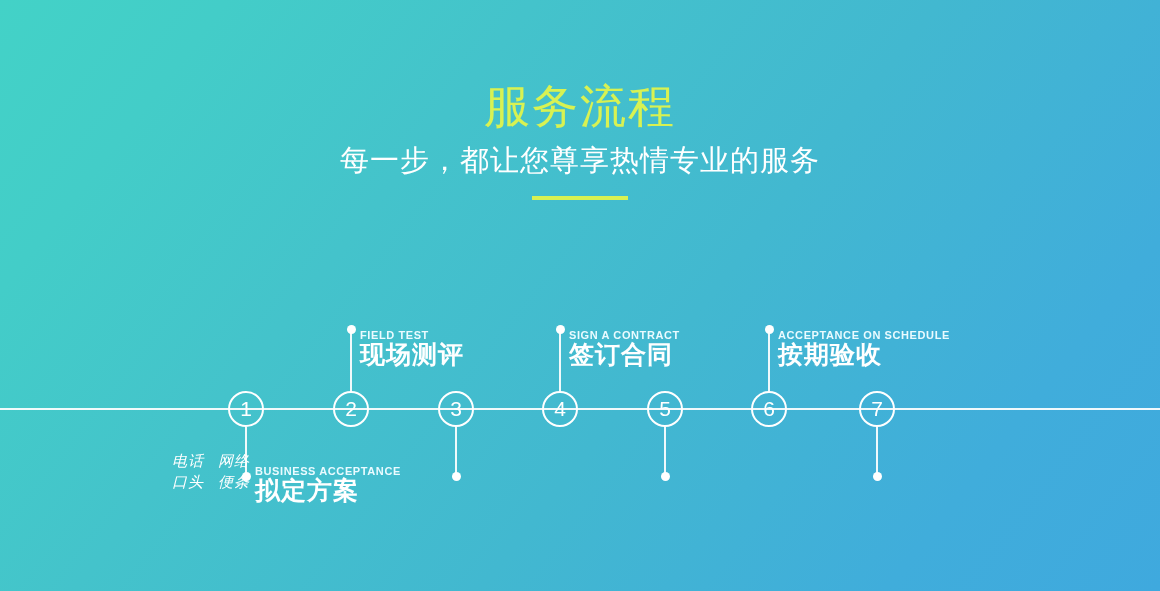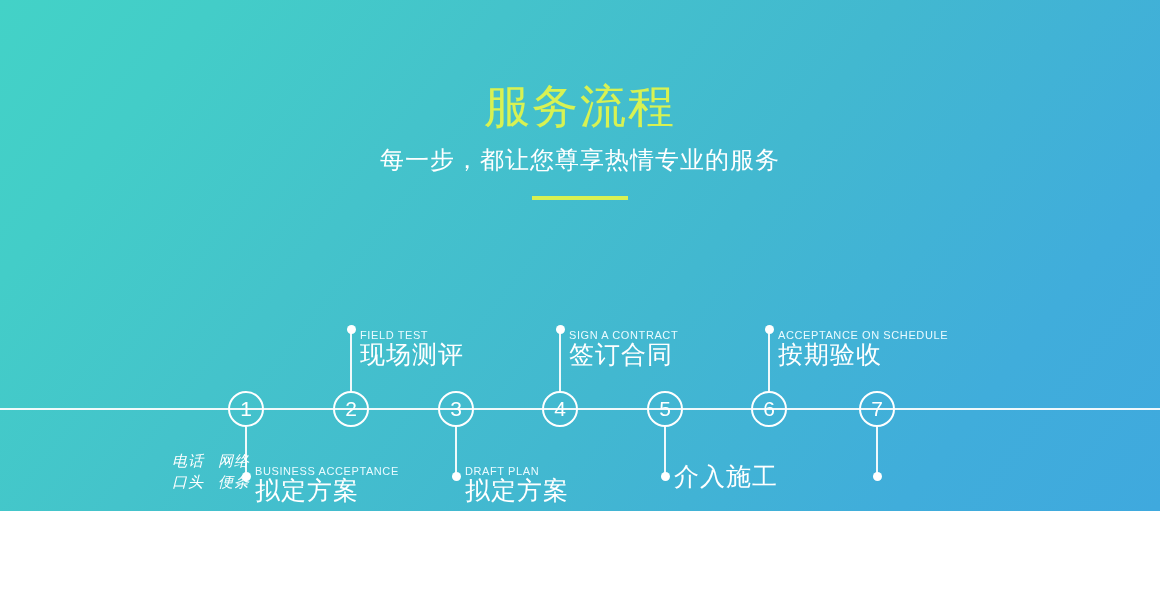--- a/index.html
+++ b/index.html
@@ -8,21 +8,21 @@
   }
   body {
     width: 1160px;
     height: 591px;
     overflow: hidden;
     font-family: "Liberation Sans", "DejaVu Sans", sans-serif;
   }
   #stage {
     position: relative;
     width: 1160px;
-    height: 511px;
+    height: 591px;
     background: linear-gradient(128deg, #43d2c7 0%, #43cdc8 14%, #44c3cb 33%, #42b8d0 58%, #40addb 83%, #3fa9de 100%);
     overflow: hidden;
   }
 
   
   .header {
     position: absolute;
     top: 80px;
     left: 0;
     width: 1160px;
@@ -30,21 +30,21 @@
   }
   .title {
     font-size: 46px;
     line-height: 52px;
     color: #d8f252;
     letter-spacing: 2px;
     font-weight: 400;
     margin: 0;
   }
   .subtitle {
-    font-size: 24px;
+    font-size: 29px;
     line-height: 40px;
     color: #ffffff;
     letter-spacing: 1px;
     font-weight: 400;
     margin: 8px 0 0 0;
   }
   .rule {
     width: 96px;
     height: 4px;
     background: #d8f252;
@@ -94,20 +94,21 @@
     border-radius: 50%;
     background: #ffffff;
   }
   .dot.up   { top: 325px; }
   .dot.down { top: 472px; }
 
   
   .label {
     position: absolute;
     white-space: nowrap;
+    font-weight: bold;
   }
   .label .en {
     display: block;
     font-size: 11px;
     line-height: 14px;
     letter-spacing: 0.6px;
     color: #eafbff;
   }
   .label .cn {
     display: block;
@@ -172,38 +173,33 @@
   <div class="stem up" style="left:351px"></div>
   <div class="dot up" style="left:351px"></div>
   <div class="label above" style="left:360px">
     <span class="en">FIELD TEST</span>
     <span class="cn">现场测评</span>
   </div>
 
   <div class="node" style="left:456px">3</div>
   <div class="stem down" style="left:456px"></div>
   <div class="dot down" style="left:456px"></div>
-  <div class="label below" style="left:465px">
-    <span class="en">DRAFT PLAN</span>
-    <span class="cn">拟定方案</span>
-  </div>
 
   <div class="node" style="left:560px">4</div>
   <div class="stem up" style="left:560px"></div>
   <div class="dot up" style="left:560px"></div>
   <div class="label above" style="left:569px">
     <span class="en">SIGN A CONTRACT</span>
     <span class="cn">签订合同</span>
   </div>
 
   <div class="node" style="left:665px">5</div>
   <div class="stem down" style="left:665px"></div>
   <div class="dot down" style="left:665px"></div>
   <div class="label below" style="left:674px">
-    <span class="cn">介入施工</span>
   </div>
 
   <div class="node" style="left:769px">6</div>
   <div class="stem up" style="left:769px"></div>
   <div class="dot up" style="left:769px"></div>
   <div class="label above" style="left:778px">
     <span class="en">ACCEPTANCE ON SCHEDULE</span>
     <span class="cn">按期验收</span>
   </div>
 

